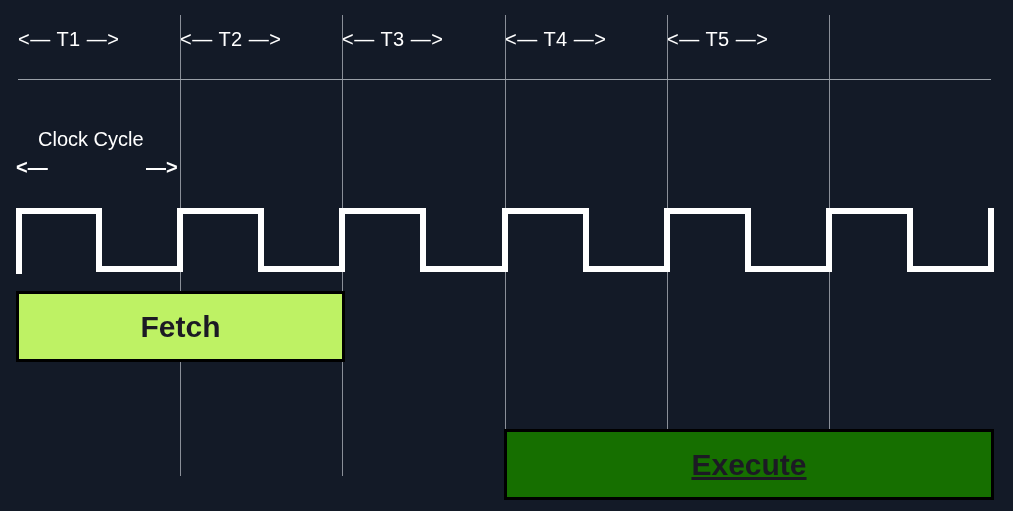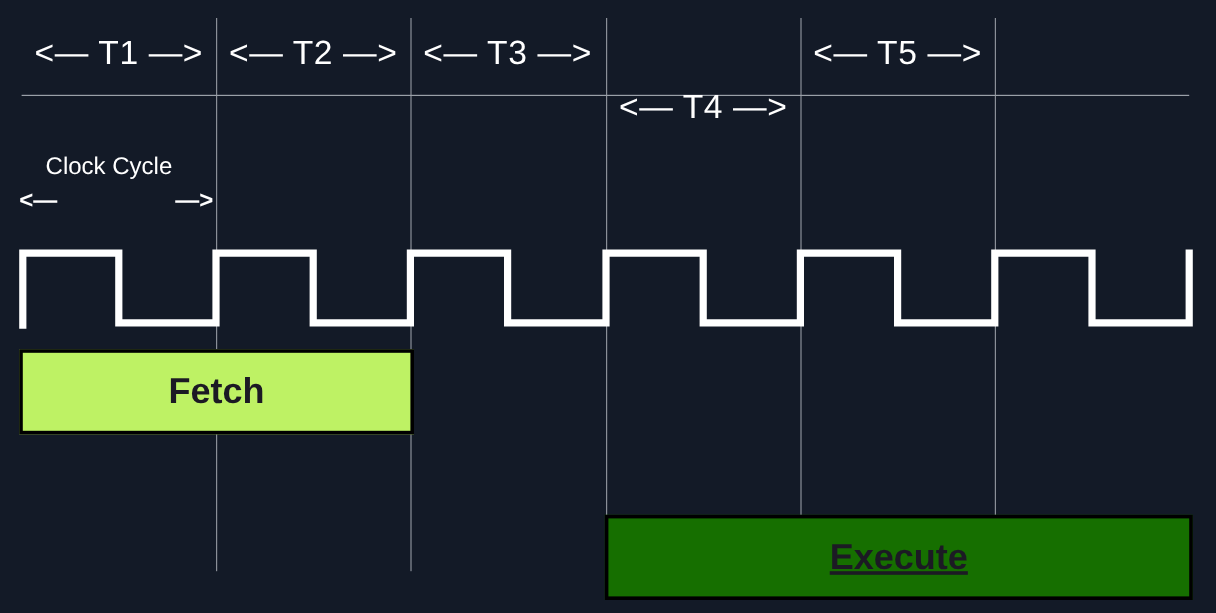--- a/index.html
+++ b/index.html
@@ -1,20 +1,20 @@
 <!DOCTYPE html>
 <html><head>
 <meta charset="utf-8">
 <style>
   html, body { margin:0; padding:0; }
   body { width:1013px; height:511px; background:#131a27; overflow:hidden; position:relative; font-family:"Liberation Sans", sans-serif; }
   .frame { position:absolute; left:0; top:0; width:1013px; height:511px; }
   .vline { position:absolute; top:15px; width:1px; height:461px; background:#8a8f98; }
   .hline { position:absolute; left:18px; top:79px; width:973px; height:1px; background:#9aa0a8; }
-  .tlabel { position:absolute; top:28px; width:162px; text-align:center; color:#ffffff; font-size:28px; letter-spacing:0.5px; white-space:pre; }
+  .tlabel { position:absolute; top:28px; width:162px; color:#ffffff; font-size:20px; letter-spacing:0.5px; white-space:pre; }
   .cc-label { position:absolute; left:38px; top:128px; color:#ffffff; font-size:20px; }
   .cc-arrow { position:absolute; top:156px; color:#ffffff; font-size:20px; font-weight:bold; }
   svg.clock { position:absolute; left:0; top:0; }
   .stage { position:absolute; box-sizing:border-box; border:3px solid #000000; display:flex; align-items:center; justify-content:center; font-weight:bold; color:#1c1a24; }
 </style>
 </head>
 <body>
 
 <div class="frame">
 
@@ -22,21 +22,21 @@
   <div class="vline" style="left:342px;"></div>
   <div class="vline" style="left:505px;"></div>
   <div class="vline" style="left:667px;"></div>
   <div class="vline" style="left:829px;"></div>
 
   <div class="hline"></div>
 
   <div class="tlabel" style="left:18px;">&lt;— T1 —&gt;</div>
   <div class="tlabel" style="left:180px;">&lt;— T2 —&gt;</div>
   <div class="tlabel" style="left:342px;">&lt;— T3 —&gt;</div>
-  <div class="tlabel" style="left:505px;margin-top:45px;">&lt;— T4 —&gt;</div>
+  <div class="tlabel" style="left:505px;">&lt;— T4 —&gt;</div>
   <div class="tlabel" style="left:667px;">&lt;— T5 —&gt;</div>
 
   <div class="cc-label">Clock Cycle</div>
   <div class="cc-arrow" style="left:16px;">&lt;—</div>
   <div class="cc-arrow" style="left:146px;">—&gt;</div>
 
   <svg class="clock" width="1013" height="511">
     <polyline fill="none" stroke="#ffffff" stroke-width="6" stroke-linejoin="miter" points="19,274 19,211 99,211 99,269 180,269 180,211 261,211 261,269 342,269 342,211 423,211 423,269 505,269 505,211 586,211 586,269 667,269 667,211 748,211 748,269 829,269 829,211 910,211 910,269 991,269 991,208"></polyline>
   </svg>
 

